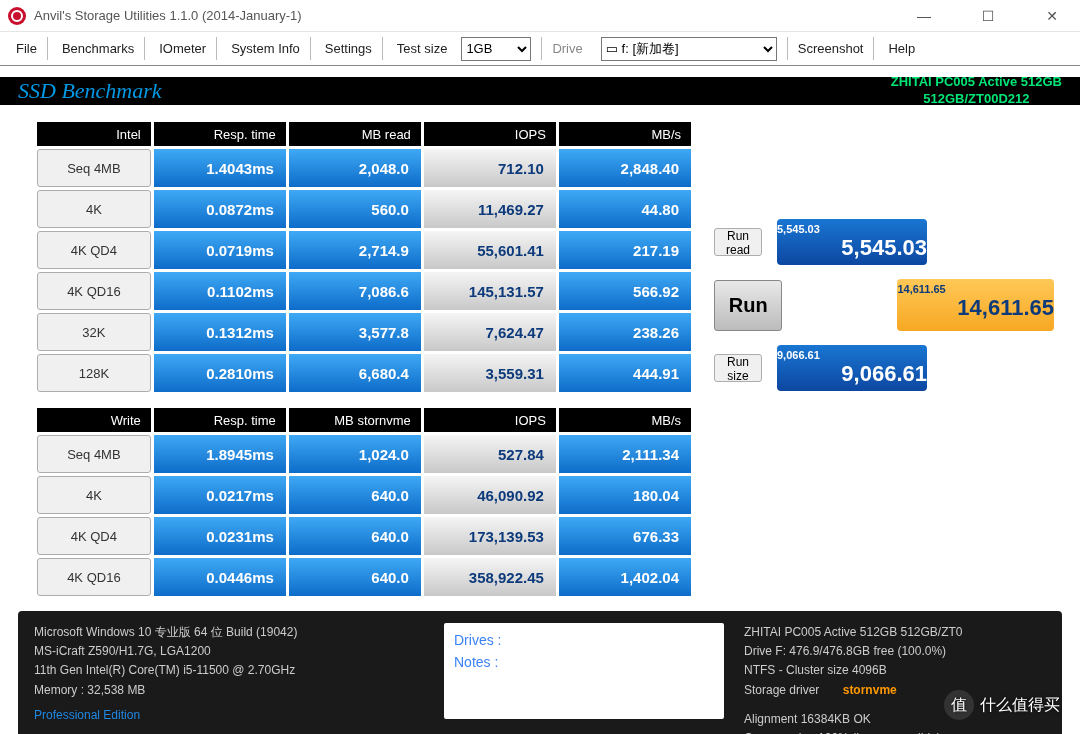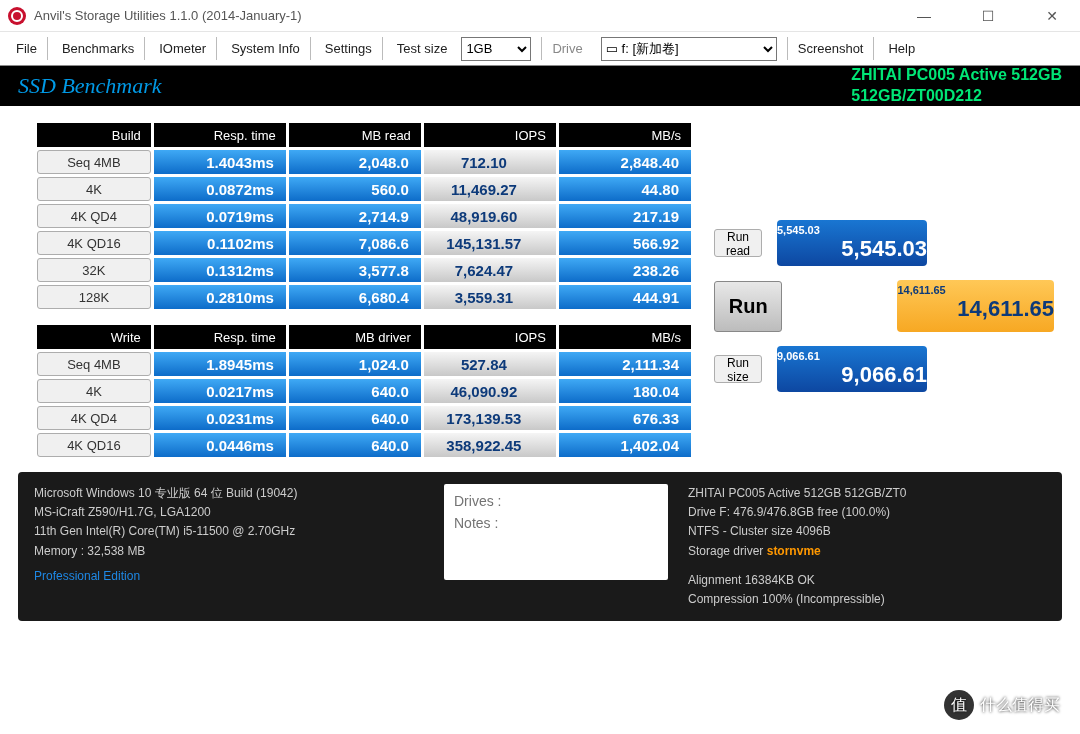--- a/index.html
+++ b/index.html
@@ -8,45 +8,45 @@
 .app-icon { width: 18px; height: 18px; border-radius: 50%; background: #c8102e; margin-right: 8px; display: flex; align-items: center; justify-content: center; }
 .app-icon::before { content: ""; width: 8px; height: 8px; border: 2px solid #fff; border-radius: 50%; }
 .title { color: #555; font-size: 13px; }
 .winctrl { margin-left: auto; display: flex; gap: 24px; color: #555; }
 .winctrl span { width: 40px; text-align: center; cursor: pointer; font-size: 14px; }
 .menubar { height: 34px; display: flex; align-items: center; padding: 2px 6px; border-bottom: 1px solid #8a8a8a; background: #fff; gap: 4px; }
 .mitem { padding: 4px 10px; border-right: 1px solid #bbb; color: #222; cursor: pointer; }
 .mitem:last-child { border-right: none; }
 .size-select { height: 24px; width: 70px; border: 1px solid #767676; font-size: 13px; background: #fff; }
 .drive-select { height: 24px; width: 176px; border: 1px solid #767676; font-size: 13px; background: #fff; margin-left: 4px; }
-.banner { height: 40px; background: #000; display: flex; align-items: center; padding: 0 18px; }
+.banner { height: 28px; background: #000; display: flex; align-items: center; padding: 0 18px; margin-top: 11px; }
 .banner-left { color: #0099e5; font-size: 22px; font-family: Georgia, serif; font-style: italic; }
-.banner-right { margin-left: auto; text-align: left; color: #00e676; font-size: 16px; font-weight: bold; line-height: 1.3; }
+.banner-right { margin-left: auto; text-align: center; color: #00e676; font-size: 13px; font-weight: bold; line-height: 1.3; }
 .content { padding: 14px 18px 10px 34px; display: flex; gap: 20px; }
 .tables { width: 660px; }
 table { border-collapse: separate; border-spacing: 3px 3px; width: 100%; }
 th { background: #000; color: #fff; font-weight: normal; text-align: right; padding: 4px 10px; height: 24px; font-size: 13px; }
-td.rowlabel { background: #f0f0f0; border: 1px solid #adadad; border-radius: 3px; text-align: center; width: 112px; height: 24px; color: #333; font-size: 13px; }
+td.rowlabel { background: #f0f0f0; border: 1px solid #adadad; border-radius: 3px; text-align: center; width: 112px; height: 38px; color: #333; font-size: 13px; }
 td.blue { background: linear-gradient(#3fa9f5, #0d6cc9); color: #fff; font-weight: bold; text-align: right; padding-right: 12px; width: 130px; font-size: 15px; }
-td.silver { background: linear-gradient(#f5f5f5, #c8c8c8); color: #0d3a7a; font-weight: bold; text-align: center; padding-right: 12px; width: 130px; font-size: 15px; }
+td.silver { background: linear-gradient(#f5f5f5, #c8c8c8); color: #0d3a7a; font-weight: bold; text-align: right; padding-right: 12px; width: 130px; font-size: 15px; }
 .side { padding-top: 100px; width: 340px; display: flex; flex-direction: column; gap: 14px; }
 .row { display: flex; align-items: center; gap: 15px; }
 .btn { width: 48px; height: 28px; background: #f0f0f0; border: 1px solid #adadad; border-radius: 3px; font-size: 12px; cursor: pointer; }
 .btn-big { width: 72px; height: 51px; background: linear-gradient(#e8e8e8,#bcbcbc); border: 1px solid #888; border-radius: 3px; font-size: 20px; font-weight: bold; cursor: pointer; }
 .score { width: 150px; height: 46px; border-radius: 4px; padding: 4px 0; color: #fff; font-weight: bold; }
 .score-blue { background: linear-gradient(#1976d2,#0d47a1); }
 .score-orange { background: linear-gradient(#ffc857,#f7a823); color: #0d3a7a; width: 165px; height: 52px; margin-left: 28px; }
 .score-small { font-size: 11px; }
 .score-big { font-size: 22px; text-align: right; }
 .footer { background: #1a1a1a; color: #ccc; margin: 2px 18px 6px 18px; padding: 12px 16px; display: flex; gap: 20px; border-radius: 4px; font-size: 12px; line-height: 1.6; min-height: 128px; }
 .footer .sys { flex: 0 0 390px; }
 .footer .edition { color: #1e88e5; margin-top: 6px; }
-.footer .notes { background: #fff; color: #737373; width: 224px; height: 96px; border-radius: 2px; padding: 6px 10px; font-size: 14px; }
+.footer .notes { background: #fff; color: #3b82f6; width: 280px; height: 96px; border-radius: 2px; padding: 6px 10px; font-size: 14px; }
 .footer .driveinfo { flex: 1; text-align: left; }
-.footer .storn { color: #ff9800; font-weight: bold; }
+.footer .storn { color: #ff9800; font-weight: bold; margin-left: 20px; }
 .wm { position: absolute; right: 20px; bottom: 14px; color: #fff; font-size: 16px; text-shadow: 0 0 3px #000; display: flex; align-items: center; gap: 6px; }
 .wm .circ { width: 30px; height: 30px; border-radius: 50%; background: #333; color: #fff; display: flex; align-items: center; justify-content: center; font-size: 16px; }
 </style>
 </head>
 <body>
 
 <div class="titlebar">
   <span class="app-icon"></span>
   <span class="title">Anvil's Storage Utilities 1.1.0 (2014-January-1)</span>
   <div class="winctrl">
@@ -76,21 +76,21 @@
     <div>ZHITAI PC005 Active 512GB</div>
     <div>512GB/ZT00D212</div>
   </div>
 </div>
 
 <div class="content">
   <div class="tables">
     <table>
       <tbody>
           <tr id="rhead">
-            <th style="width: 112px;">Build</th>
+            <th style="width: 112px;">Intel</th>
             <th>Resp. time</th>
             <th>MB read</th>
             <th>IOPS</th>
             <th>MB/s</th>
           </tr>
       </tbody>
         <tbody id="rbody">
           <tr>
             <td class="rowlabel">Seq 4MB</td>
             <td class="blue">1.4043ms</td>
@@ -102,21 +102,21 @@
             <td class="rowlabel">4K</td>
             <td class="blue">0.0872ms</td>
             <td class="blue">560.0</td>
             <td class="silver">11,469.27</td>
             <td class="blue">44.80</td>
           </tr>
           <tr>
             <td class="rowlabel">4K QD4</td>
             <td class="blue">0.0719ms</td>
             <td class="blue">2,714.9</td>
-            <td class="silver">48,919.60</td>
+            <td class="silver">55,601.41</td>
             <td class="blue">217.19</td>
           </tr>
           <tr>
             <td class="rowlabel">4K QD16</td>
             <td class="blue">0.1102ms</td>
             <td class="blue">7,086.6</td>
             <td class="silver">145,131.57</td>
             <td class="blue">566.92</td>
           </tr>
           <tr>
@@ -133,21 +133,21 @@
             <td class="silver">3,559.31</td>
             <td class="blue">444.91</td>
           </tr>
         </tbody>
     </table>
     <table style="margin-top:10px">
       <tbody>
           <tr id="whead">
             <th style="width: 112px;">Write</th>
             <th>Resp. time</th>
-            <th>MB driver</th>
+            <th>MB stornvme</th>
             <th>IOPS</th>
             <th>MB/s</th>
           </tr>
       </tbody>
         <tbody id="wbody">
           <tr>
             <td class="rowlabel">Seq 4MB</td>
             <td class="blue">1.8945ms</td>
             <td class="blue">1,024.0</td>
             <td class="silver">527.84</td>

